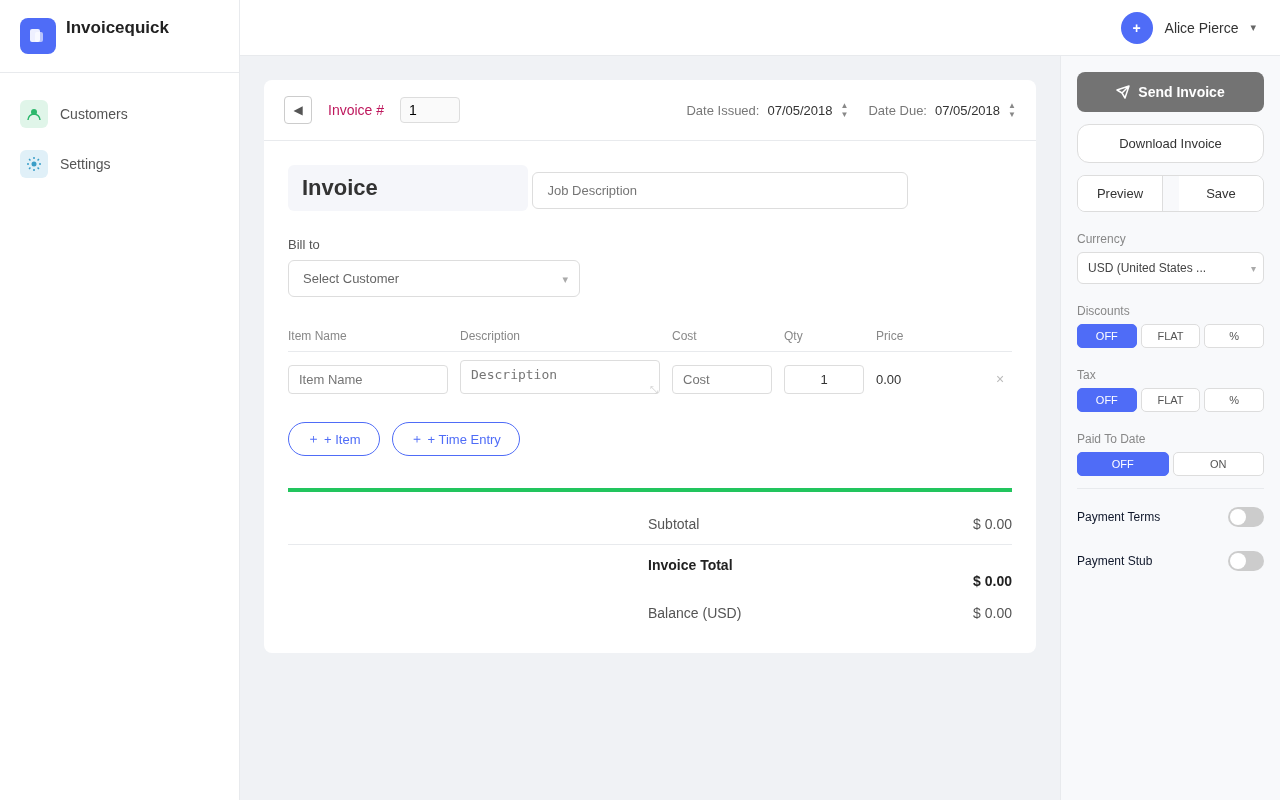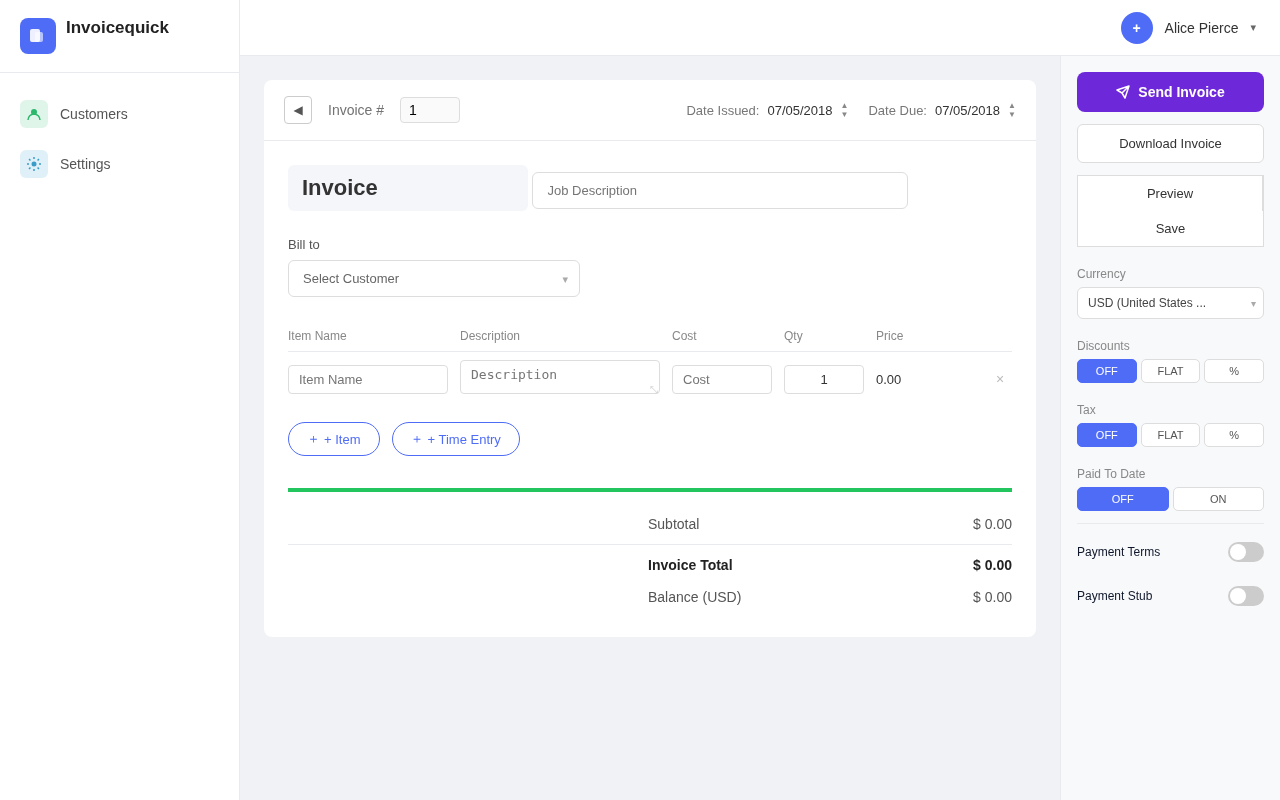--- a/index.html
+++ b/index.html
@@ -140,21 +140,21 @@
       background: #fff;
       cursor: pointer;
       display: flex;
       align-items: center;
       justify-content: center;
       color: #555;
       font-size: 12px;
     }
     .invoice-num-label {
       font-size: 14px;
-      color: #737373;
+      color: #be185d;
       font-weight: 500;
     }
     .invoice-num-input {
       width: 60px;
       border: 1px solid #ddd;
       border-radius: 4px;
       padding: 4px 8px;
       font-size: 14px;
       background: #fafafa;
     }
@@ -369,20 +369,21 @@
       display: flex;
       justify-content: space-between;
       padding: 8px 0;
       font-size: 14px;
       color: #555;
       max-width: 100%;
     }
     .totals-row.bold {
       font-weight: 600;
       color: #222;
+      flex-direction: column;
     }
     .totals-label {
       margin-left: 360px;
     }
     .totals-value {
       min-width: 80px;
       text-align: right;
     }
     .divider {
       height: 1px;
@@ -395,51 +396,50 @@
       width: 220px;
       background: #f8f9fb;
       border-left: 1px solid #e8eaed;
       padding: 16px;
       display: flex;
       flex-direction: column;
       gap: 12px;
       overflow-y: auto;
     }
     .send-btn {
-      background: #6d28d9;
+      background: #737373;
       color: white;
       border: none;
       border-radius: 8px;
       padding: 12px 16px;
       font-size: 14px;
       font-weight: 600;
       cursor: pointer;
       display: flex;
       align-items: center;
       justify-content: center;
       gap: 8px;
     }
     .download-btn {
       background: #fff;
       color: #333;
       border: 1px solid #ddd;
-      border-radius: 6px;
+      border-radius: 12px;
       padding: 11px 16px;
       font-size: 13px;
       font-weight: 500;
       cursor: pointer;
       text-align: center;
     }
     .preview-save-row {
       display: flex;
-      gap: 0;
-      border: 1px solid #ddd;
-      border-radius: 0;
+      gap: 16px;
+      border: 1px solid #ddd;
+      border-radius: 8px;
       overflow: hidden;
-      flex-direction: column;
     }
     .preview-btn, .save-btn {
       flex: 1;
       background: #fff;
       border: none;
       padding: 10px;
       font-size: 13px;
       cursor: pointer;
       color: #333;
     }

